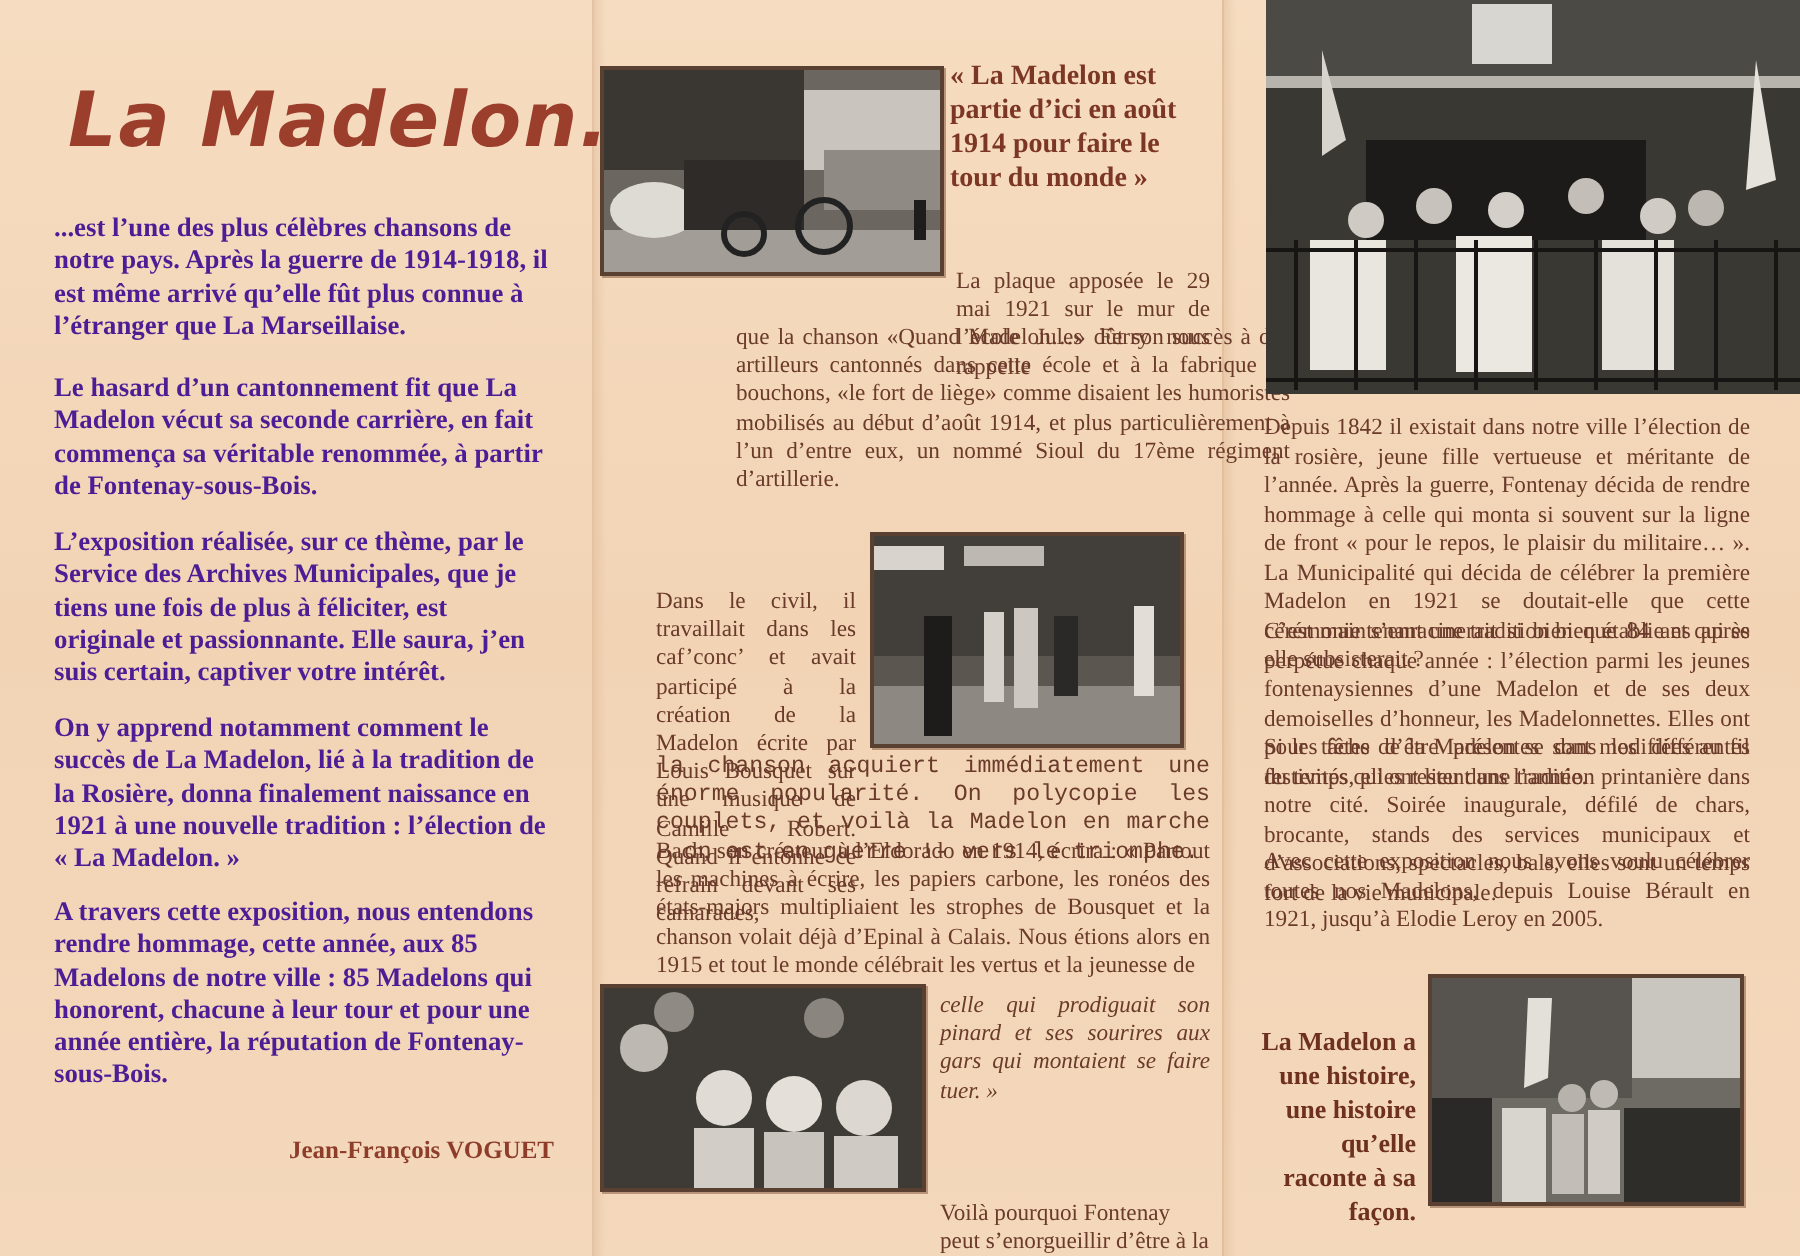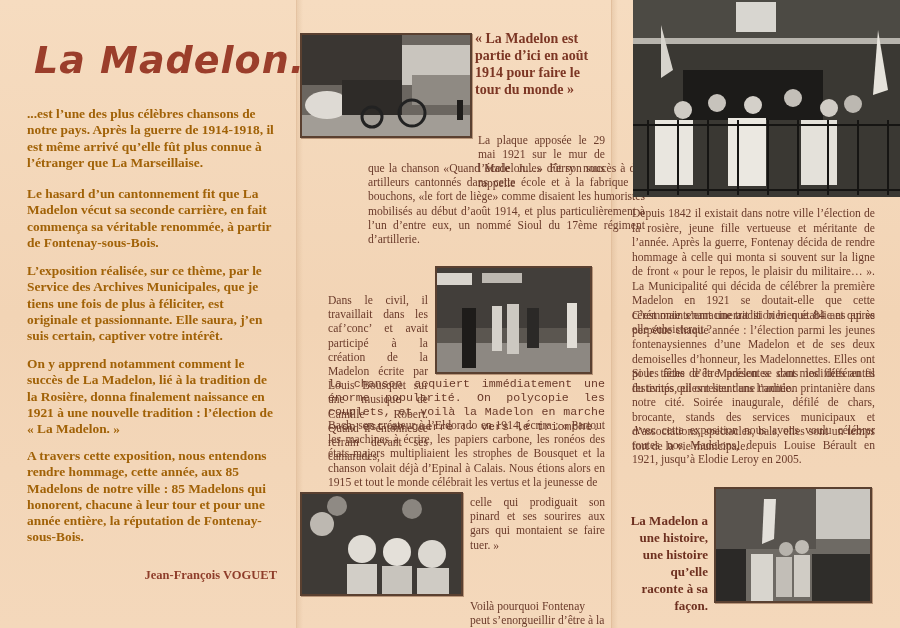--- a/index.html
+++ b/index.html
@@ -22,21 +22,21 @@
   .title {
     position: absolute; left: 34px; top: 38px;
     font-family: "DejaVu Sans", sans-serif;
     font-style: italic; font-weight: bold;
     font-size: 38px; letter-spacing: 1px;
     color: #9b3e2b;
   }
   .intro {
     position: absolute; left: 27px; width: 250px;
     font-weight: bold; font-size: 13.4px; line-height: 16.3px;
-    color: #a16207;
+    color: #4c1d95;
   }
   .signature {
     position: absolute; right: 20px; top: 567px; text-align: right;
     font-weight: bold; font-size: 12.5px; line-height: 16px;
     color: #8e3d2a;
   }
   .photo {
     position: absolute;
     border: 2px solid #5a4030;
     box-shadow: 1px 1px 0 #b89478;
@@ -130,21 +130,21 @@
     <circle cx="95" cy="58" r="14" fill="#e4e0d9"></circle>
     <circle cx="130" cy="60" r="14" fill="#dcd8d1"></circle>
     <rect x="45" y="70" width="30" height="34" fill="#d2cec7"></rect>
     <rect x="80" y="72" width="30" height="32" fill="#c8c4bd"></rect>
     <rect x="115" y="74" width="32" height="30" fill="#cfcbc4"></rect>
     <circle cx="35" cy="12" r="10" fill="#8f8a84"></circle>
     <circle cx="110" cy="15" r="10" fill="#8a857f"></circle>
   </svg>
 </div>
 
-<div class="mtext" style="left:470px; top:496px; width:135px;">celle qui prodiguait son pinard et ses sourires aux gars qui montaient se faire tuer. »</div>
+<div class="mtext" style="left:470px; top:496px; width:135px;font-style:italic;">celle qui prodiguait son pinard et ses sourires aux gars qui montaient se faire tuer. »</div>
 <div class="mtext" style="left:470px; top:552px; width:135px; text-align:left;margin-top:48px;">Voilà pourquoi Fontenay peut s’enorgueillir d’être à la source de ce succès national de la guerre de 1914-1918.</div>
 
 <div class="photo" style="left:633px; top:0; width:267px; height:197px; border:none; box-shadow:none;">
   <svg width="267" height="197" viewBox="0 0 267 197">
     <rect width="267" height="197" fill="#3a3833"></rect>
     <rect x="0" y="0" width="267" height="40" fill="#4c4a44"></rect>
     <rect x="103" y="2" width="40" height="30" fill="#d8d6d0"></rect>
     <rect x="0" y="38" width="267" height="6" fill="#b7b4ad"></rect>
     <rect x="50" y="70" width="140" height="50" fill="#1c1b19"></rect>
     <path d="M28 25 L40 70 L28 78 Z" fill="#d7d4cd"></path>

